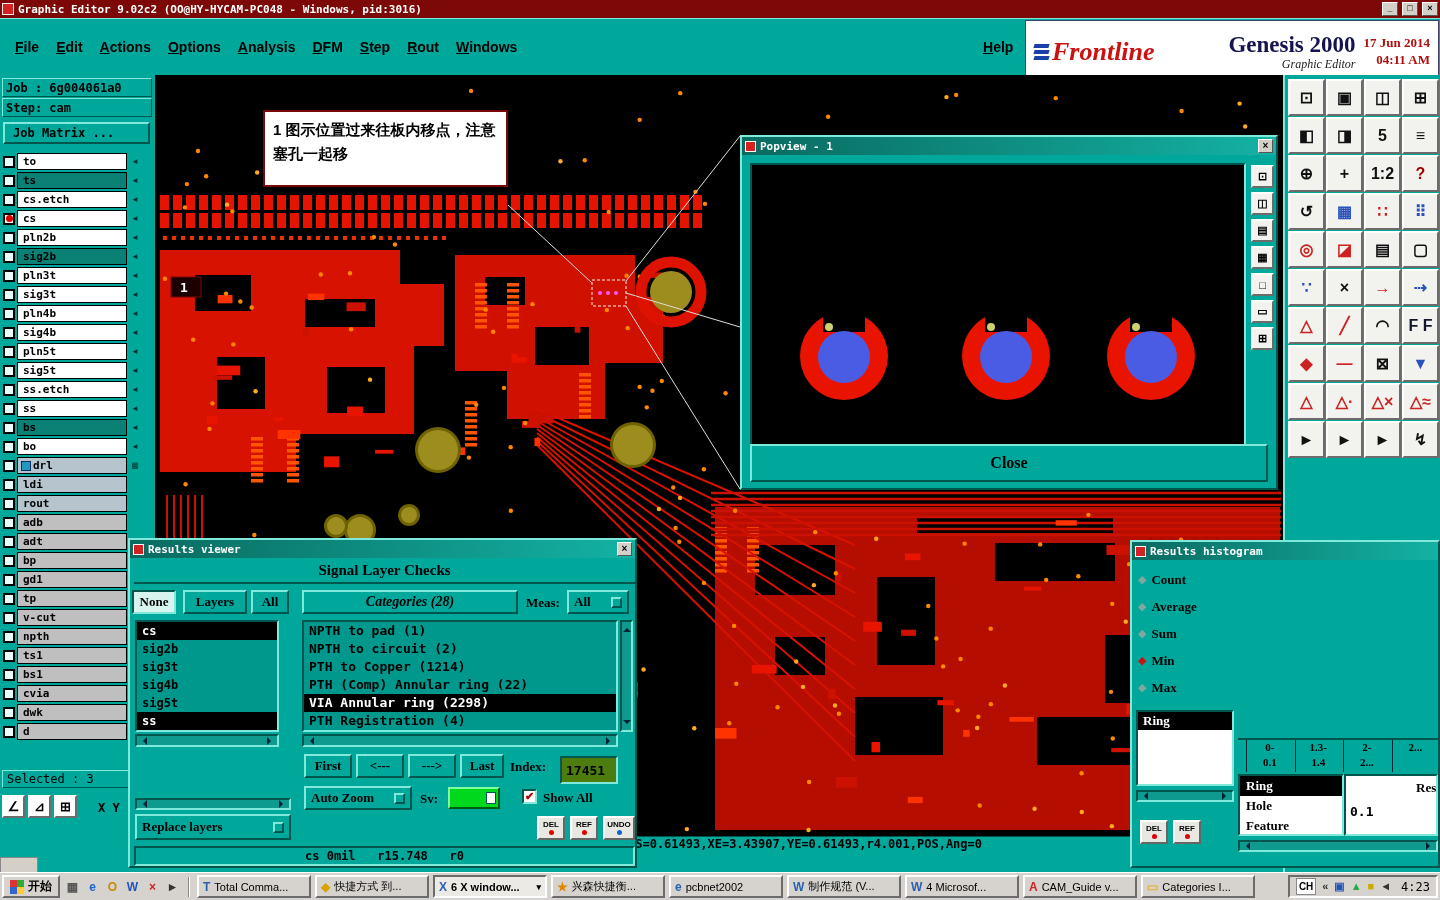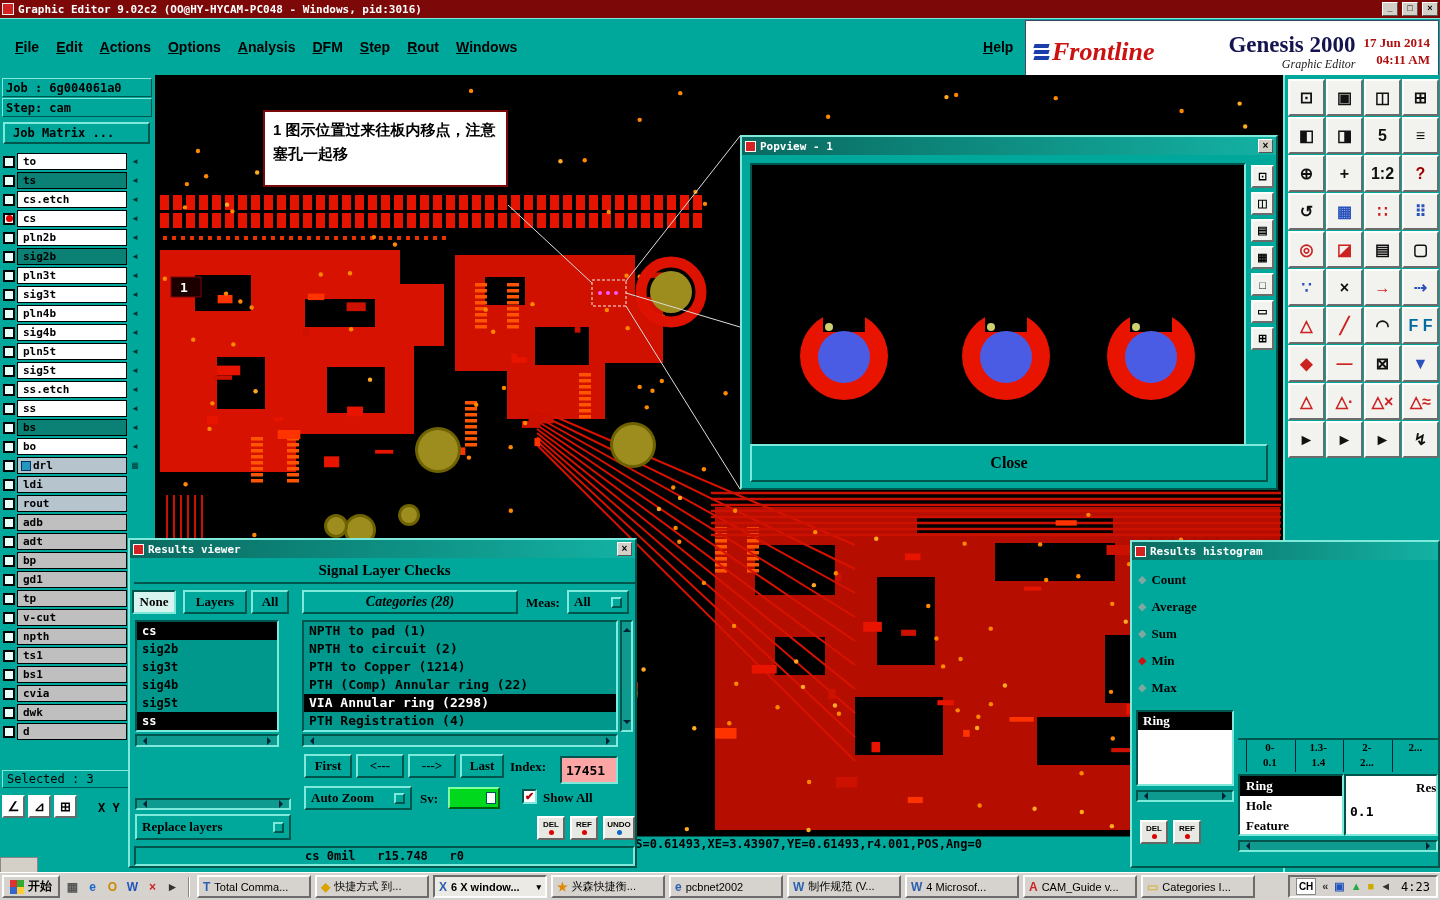--- a/index.html
+++ b/index.html
@@ -83,21 +83,21 @@
 
 .viewer{left:128px;top:538px;width:509px;height:330px}
 .hist{left:1130px;top:540px;width:310px;height:328px;overflow:hidden}
 
 .vbtn{position:absolute;height:24px;background:var(--teal);border:2px solid;border-color:var(--tl) var(--td) var(--td) var(--tl);font-weight:bold;font-size:13px;font-family:"Liberation Serif",serif;display:flex;align-items:center;justify-content:center;padding:0 5px;white-space:nowrap}
 .vlist{position:absolute;background:#00988c;border:2px solid;border-color:var(--td) var(--tl) var(--tl) var(--td);overflow:hidden}
 .v-item{height:18px;line-height:18px;padding:0 5px;font-size:12px;font-weight:bold;white-space:nowrap}
 .v-item.sel{background:#000;color:#fff}
 .h-titem{height:20px;line-height:20px;padding:0 6px;font-weight:bold;font-size:13px}
 .h-titem.sel{background:#000;color:#fff}
-.vfield{position:absolute;background:#fca5a5;border:2px solid;border-color:var(--td) var(--tl) var(--tl) var(--td);font-family:"DejaVu Sans Mono",monospace;font-weight:bold;font-size:13px;padding:12px 4px;display:flex;align-items:center}
+.vfield{position:absolute;background:#4d7c0f;border:2px solid;border-color:var(--td) var(--tl) var(--tl) var(--td);font-family:"DejaVu Sans Mono",monospace;font-weight:bold;font-size:13px;padding:12px 4px;display:flex;align-items:center}
 .vcheck{position:absolute;width:15px;height:15px;background:#fff;border:2px solid;border-color:var(--td) var(--tl) var(--tl) var(--td);color:#b00000;font-size:11px;line-height:11px;text-align:center;font-weight:bold}
 .dd-sq{width:11px;height:11px;background:var(--teal);border:2px solid;border-color:var(--tl) var(--td) var(--td) var(--tl);flex:none;margin-left:4px}
 .sb{position:absolute;background:#0e9a8e;border:2px solid;border-color:var(--td) var(--tl) var(--tl) var(--td);display:flex;align-items:center;justify-content:space-between;padding:0 2px}
 .ar{width:0;height:0;border:4px solid transparent}
 .ar.l{border-right-color:#023}
 .ar.r{border-left-color:#023}
 .ar.u{border-bottom-color:#023}
 .ar.d{border-top-color:#023}
 .mini-btn{position:absolute;width:28px;height:24px;background:#e8e8e2;border:2px solid;border-color:#fff #666 #666 #fff;font-size:8px;font-weight:bold;display:flex;flex-direction:column;align-items:center;justify-content:center;line-height:1;padding:0}
 .mini-btn .dot{width:5px;height:5px;border-radius:50%;background:#d00;margin-top:1px}
@@ -1165,21 +1165,21 @@
         <button class="tool-btn gr">
           <span class="tool-glyph" style="color: rgb(204, 34, 34);">△</span>
         </button>
         <button class="tool-btn gr">
           <span class="tool-glyph" style="color: rgb(204, 34, 34);">╱</span>
         </button>
         <button class="tool-btn gr">
           <span class="tool-glyph" style="color: rgb(17, 17, 17);">◠</span>
         </button>
         <button class="tool-btn gr">
-          <span class="tool-glyph" style="color: #0369a1;">F F</span>
+          <span class="tool-glyph" style="color: #0f172a;">F F</span>
         </button>
         <button class="tool-btn gr">
           <span class="tool-glyph" style="color: rgb(204, 34, 34);">◆</span>
         </button>
         <button class="tool-btn gr">
           <span class="tool-glyph" style="color: rgb(204, 34, 34);">—</span>
         </button>
         <button class="tool-btn gr">
           <span class="tool-glyph" style="color: rgb(17, 17, 17);">⊠</span>
         </button>

